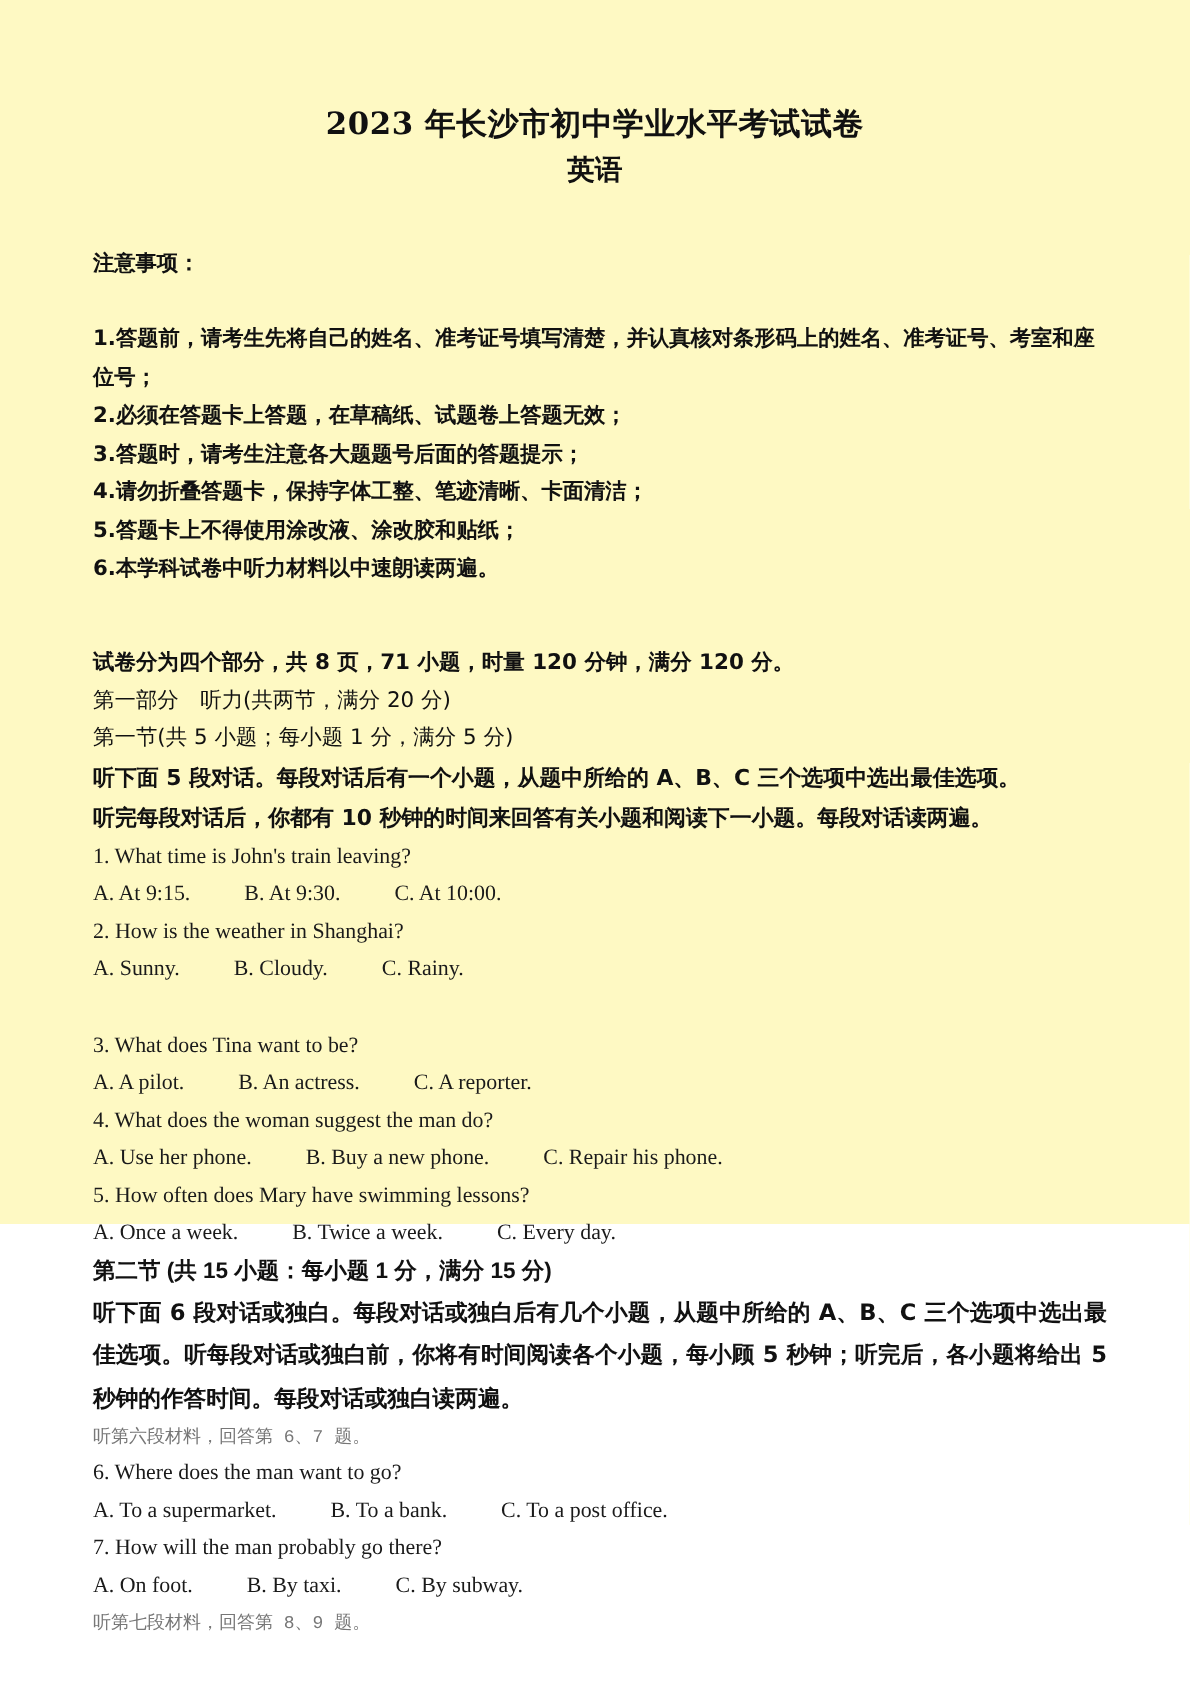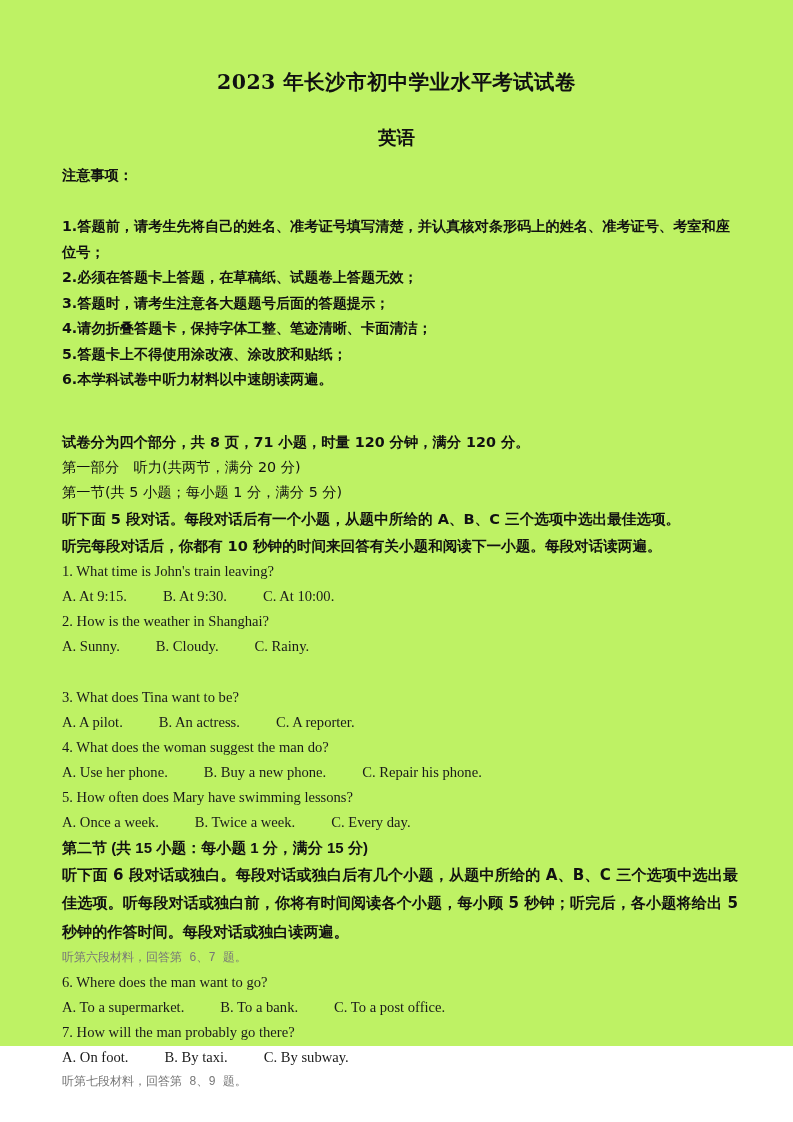--- a/index.html
+++ b/index.html
@@ -13,39 +13,39 @@
     height: 1122px;
     position: relative;
     font-family: "Liberation Serif", "DejaVu Serif", serif;
     color: #111111;
     overflow: hidden;
   }
   .page {
     position: absolute;
     left: 0; top: 0;
     width: 793px;
-    height: 1046px;
-    background: #bef264;
+    height: 816px;
+    background: #fef9c3;
   }
   .doc-title {
     position: absolute;
     left: 0;
     top: 68px;
     width: 793px;
     text-align: center;
     font-family: "DejaVu Serif", "Liberation Serif", serif;
     font-weight: bold;
     font-size: 20.5px;
     letter-spacing: 0.4px;
     color: #111;
   }
   .doc-subtitle {
     position: absolute;
     left: 0;
-    top: 125px;
+    top: 100px;
     width: 793px;
     text-align: center;
     font-family: "DejaVu Serif", "Liberation Serif", serif;
     font-weight: bold;
     font-size: 18.5px;
     color: #111;
   }
 
   .body-col {
     position: absolute;

